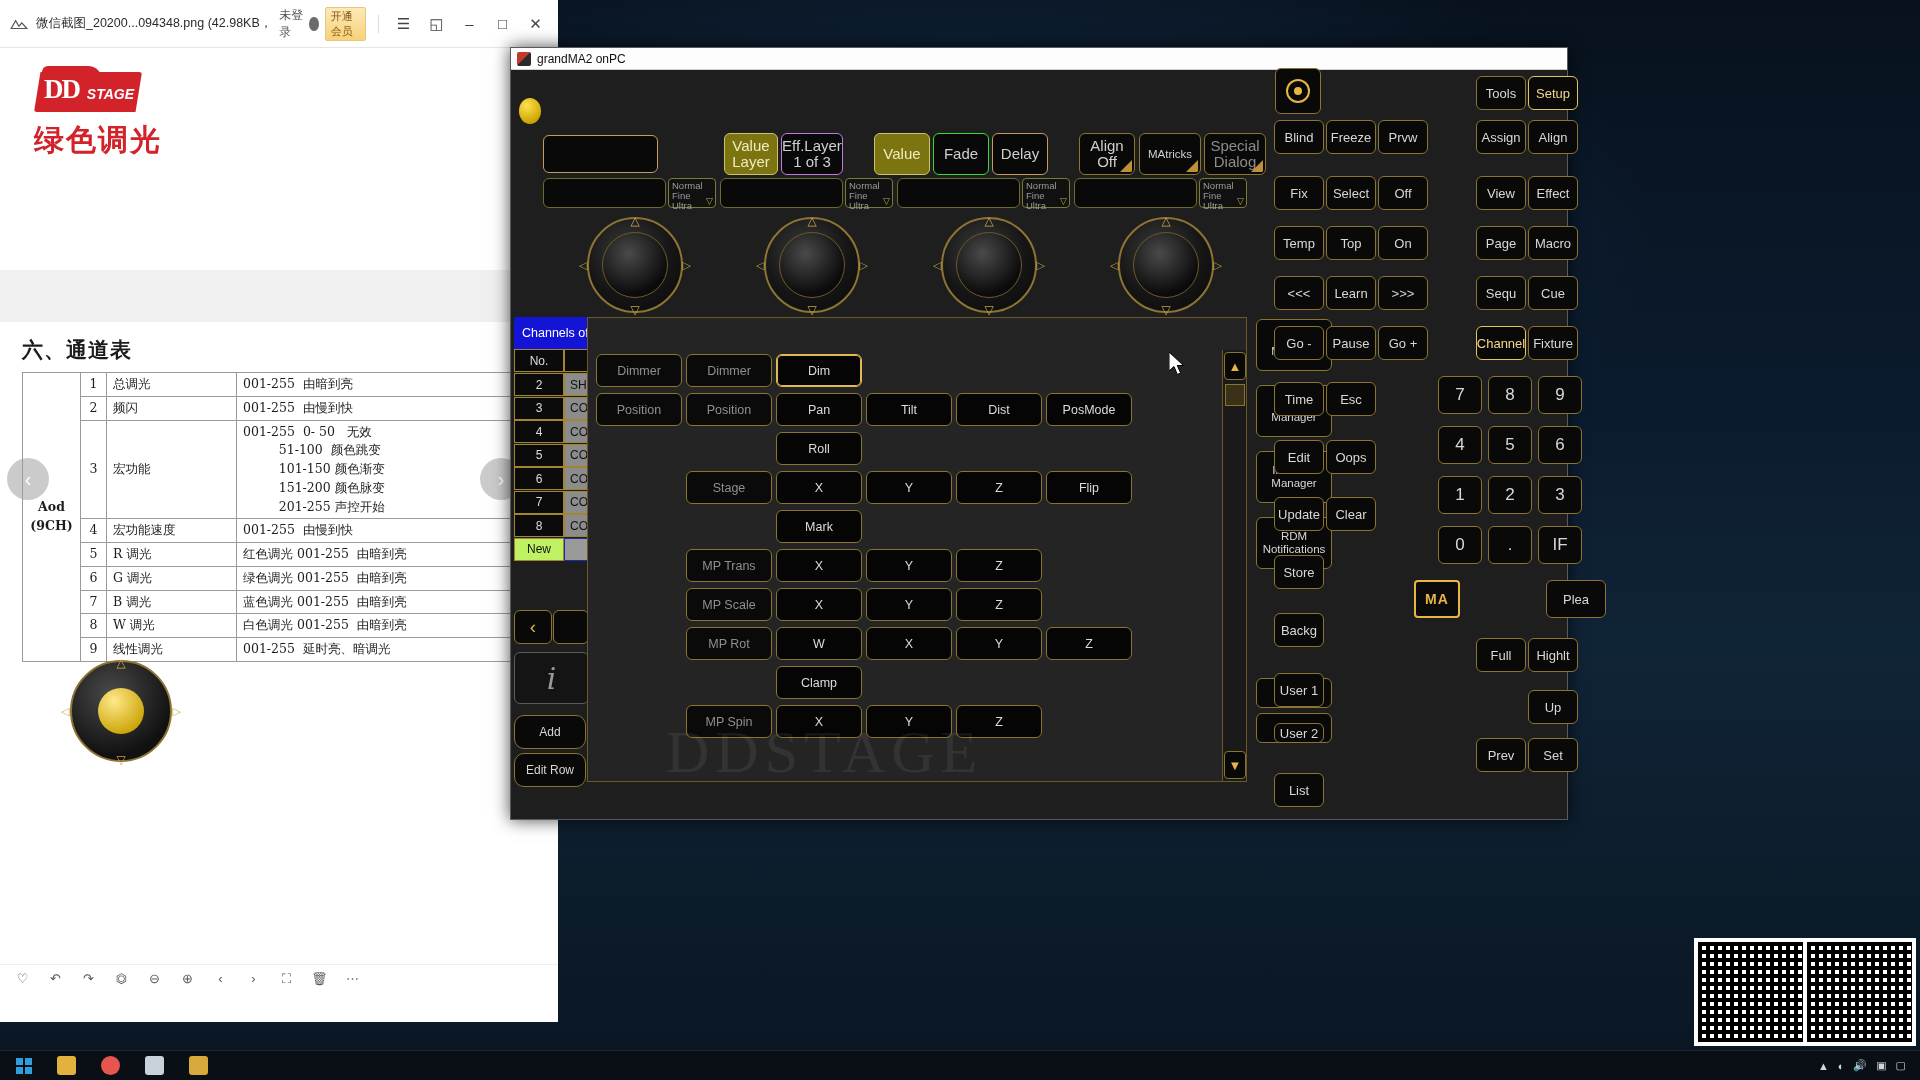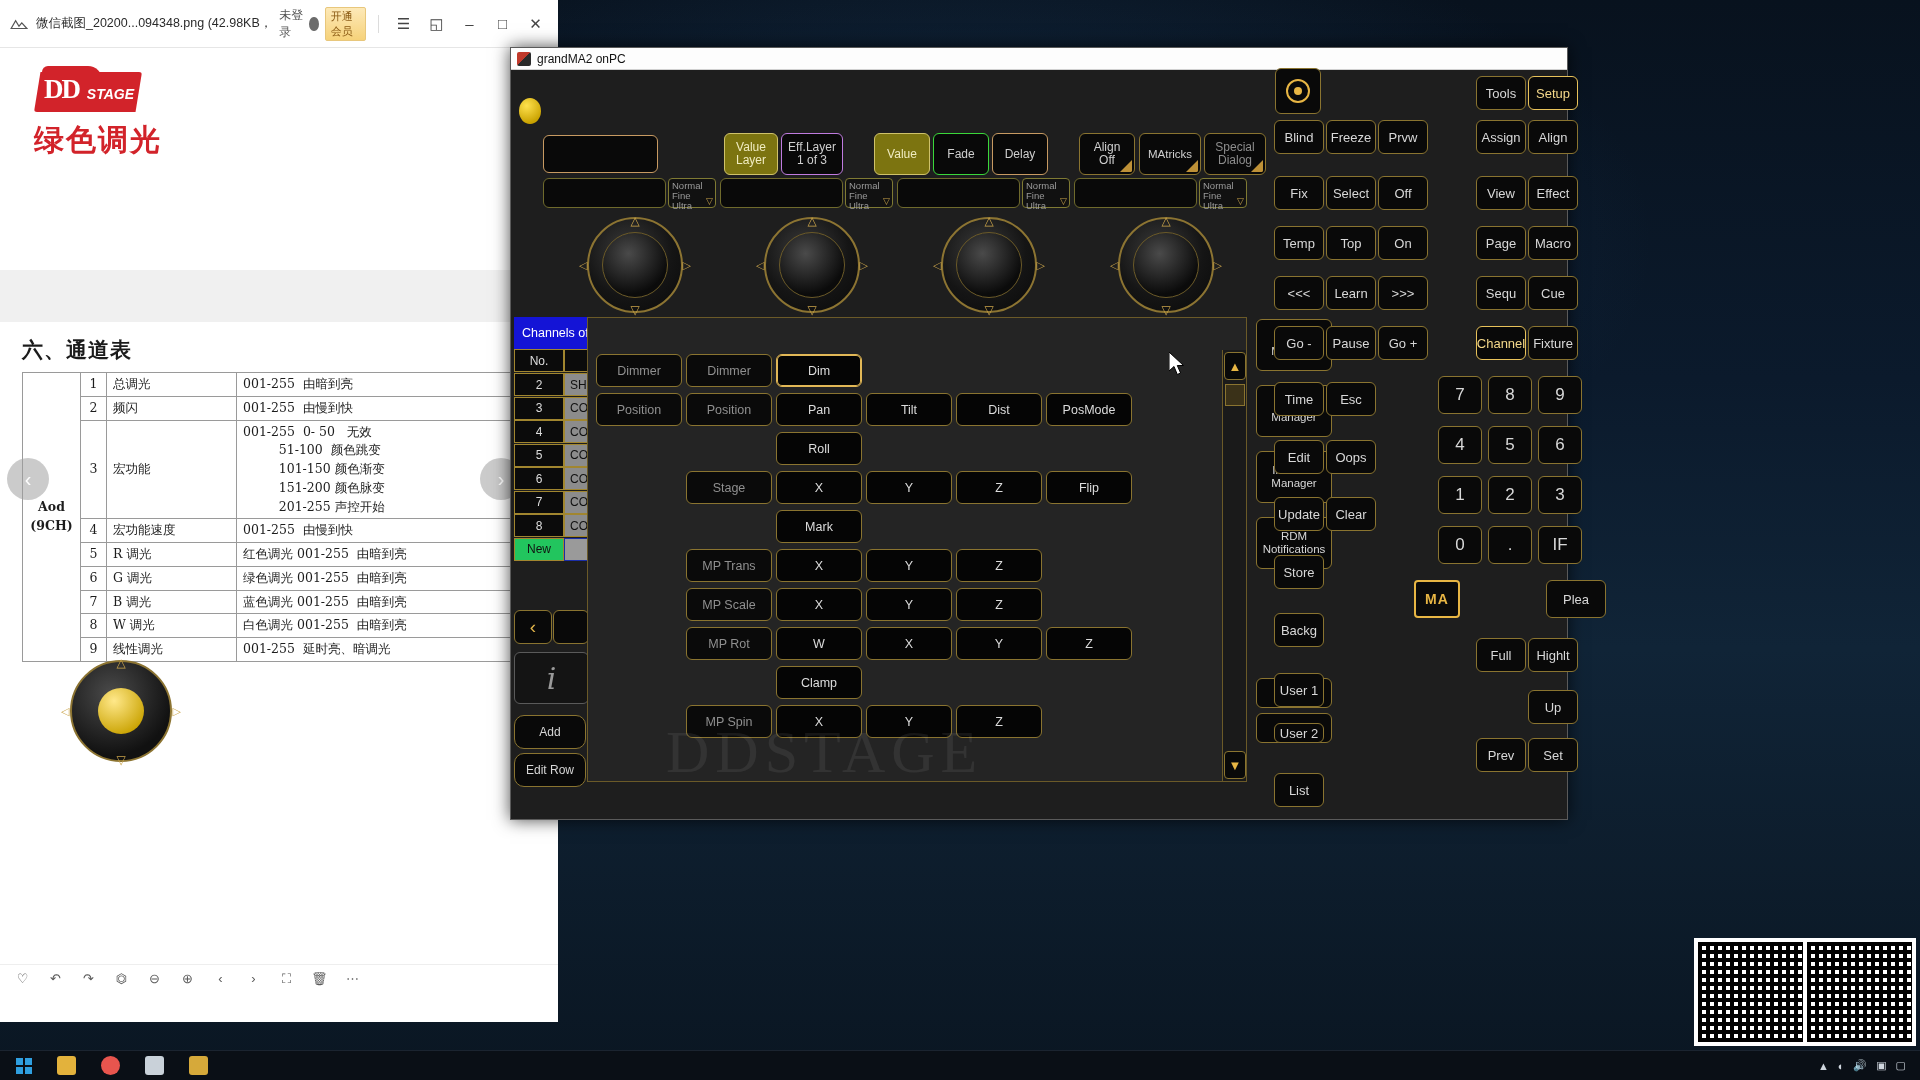--- a/index.html
+++ b/index.html
@@ -145,21 +145,21 @@
 
   .yellow-ball{
     position:absolute; left:8px; top:28px; width:22px;height:26px;border-radius:50%;
     background:radial-gradient(circle at 35% 30%, #ffe14d, #c9a200 75%);
   }
 
   
   .btn{
     border:1px solid #8a7430; border-radius:6px; background:#090909;
     color:#cfcfcf; display:flex;align-items:center;justify-content:center;
-    text-align:center; font-size:12px; line-height:1.05; position:absolute;
+    text-align:center; font-size:15px; line-height:1.05; position:absolute;
     font-family:"Liberation Sans", sans-serif;
   }
   .btn.blank{ color:transparent; }
   .btn.olive{ background:#7c7410; border-color:#cfc26a; color:#f0ecc0;}
   .btn.greenline{ border-color:#3ad83a; }
   .btn.violet{ border-color:#c07be0; }
   .btn.tanline{ border-color:#c79a62;}
   .btn.dim { color:#8d8d8d;}
   .btn.multiline{ flex-direction:column; }
   .corner::after{
@@ -199,21 +199,21 @@
   #sheet-grid{
     position:absolute; left:3px; top:279px; width:160px; height:240px;
   }
   .sh-row{
     position:absolute; left:0; width:158px; height:23px; display:flex;
     font-size:12px; color:#ddd;
   }
   .sh-no{ width:50px; background:#0b0b0b; border:1px solid #a1862f; display:flex;align-items:center;justify-content:center;}
   .sh-val{ flex:1; background:#8c8c8c; color:#111; border:1px solid #a1862f; display:flex;align-items:center;padding-left:5px;}
   .sh-row.head .sh-no, .sh-row.head .sh-val{ background:#0b0b0b; color:#ddd; justify-content:center;}
-  .sh-row.newrow .sh-no{ background:#22c55e; color:#111;}
+  .sh-row.newrow .sh-no{ background:#bef264; color:#111;}
   .sh-row.newrow .sh-val{ background:#9a9a9a; border-color:#1b2ea8;}
   .lt-btn{
     position:relative; width:72px; height:34px; margin-bottom:6px;
     border:1px solid #8a7430; border-radius:10px; background:#090909; color:#d6d6d6;
     display:flex; align-items:center; justify-content:center; font-size:12px;text-align:right;
   }
   #back-arrow{
     position:absolute; left:3px; top:540px; width:38px;height:34px;
     border:1px solid #8a7430; border-radius:6px; background:#090909;
     color:#e0b44a; display:flex;align-items:center;justify-content:center;font-size:19px;

